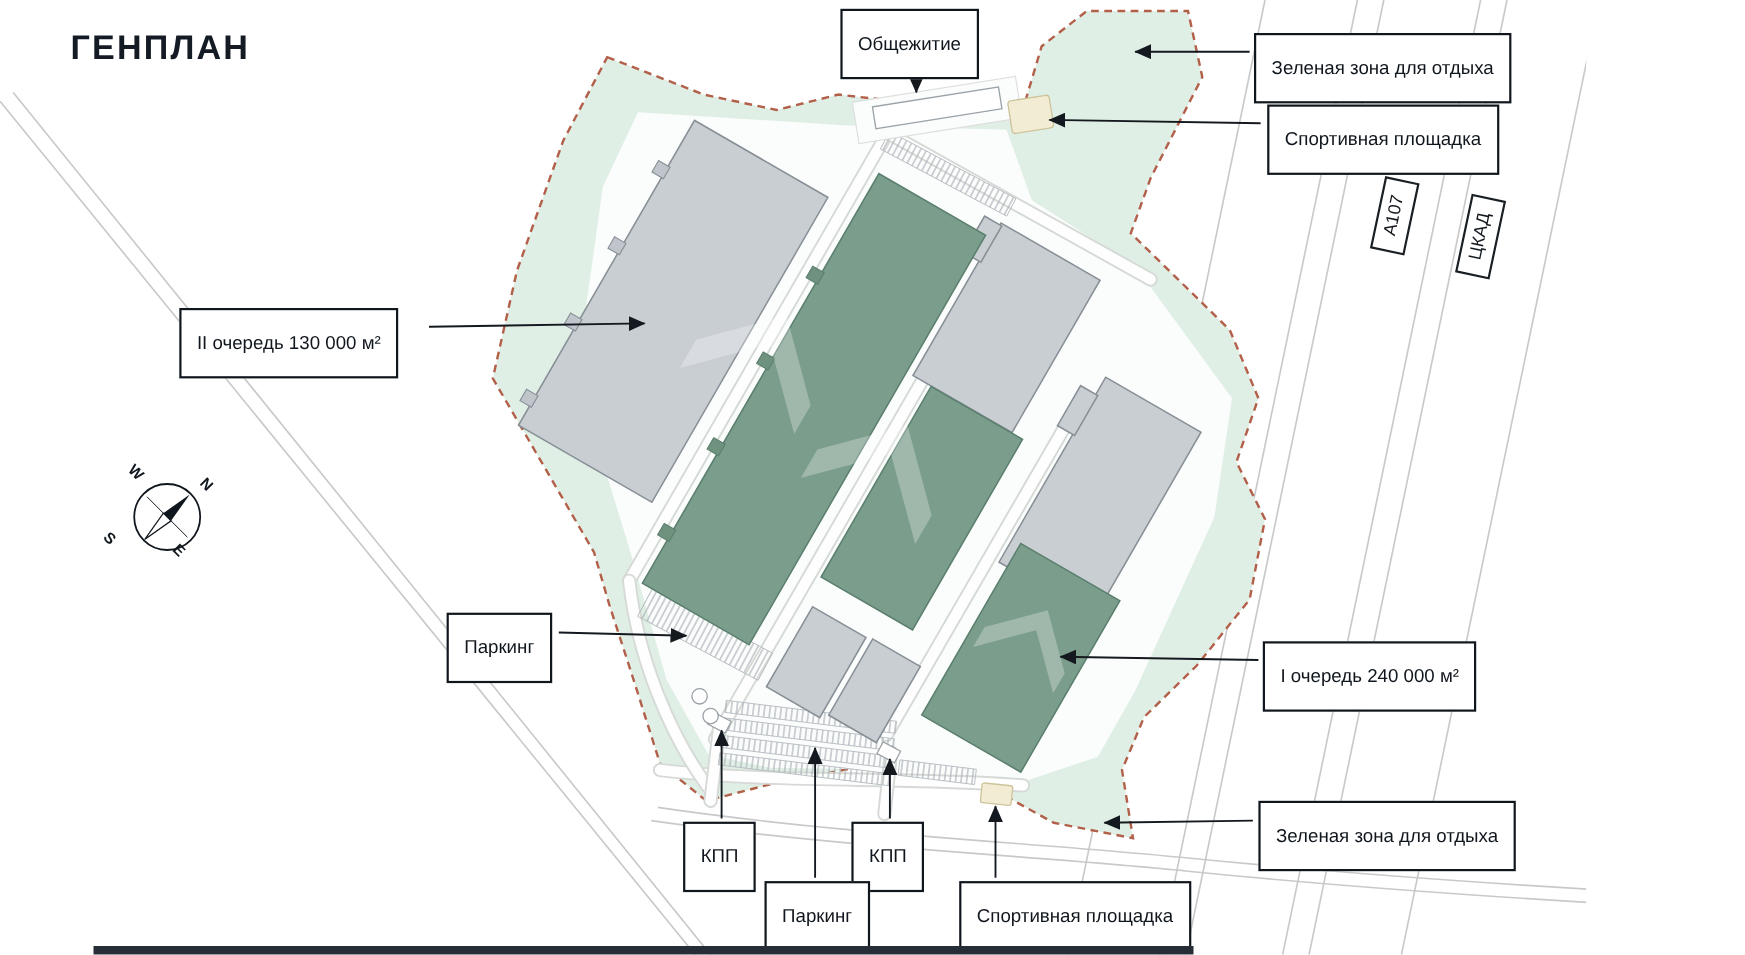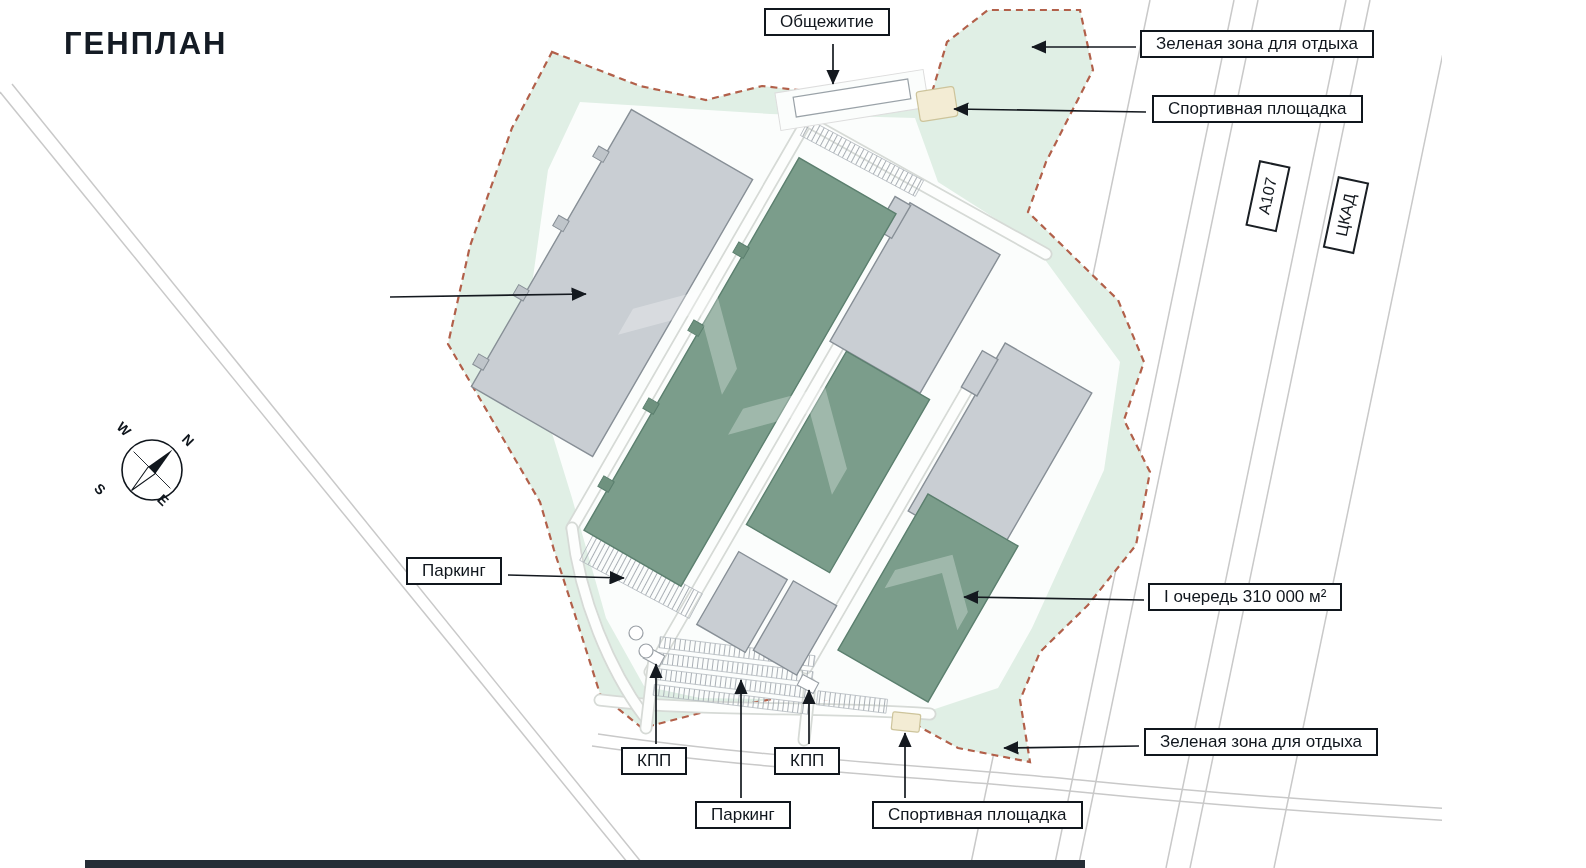--- a/index.html
+++ b/index.html
@@ -4,21 +4,21 @@
 <style>
   html,body{margin:0;padding:0;background:#ffffff;}
   .stage{position:relative;width:1442px;height:868px;background:#ffffff;overflow:hidden;
          font-family:"Liberation Sans",sans-serif;color:#10161d;}
   .stage svg{position:absolute;left:0;top:0;}
 
   .page-title{position:absolute;left:64px;top:26px;font-size:31px;font-weight:700;
               letter-spacing:2px;color:#141b24;}
 
   .callout{position:absolute;background:#ffffff;border:2px solid #10161d;
-           padding:2px 14px;font-size:17px;line-height:1.2;color:#10161d;white-space:nowrap;}
+           padding:20px 14px;font-size:17px;line-height:1.2;color:#10161d;white-space:nowrap;}
 
   .roadsign{position:absolute;background:#ffffff;border:2px solid #1a1f24;
             padding:5px 13px;font-size:16px;color:#14191f;white-space:nowrap;
             transform:translate(-50%,-50%) rotate(-78deg);}
 
   .compass-letter{position:absolute;font-size:14px;font-weight:700;color:#10161d;
                   transform:translate(-50%,-50%) rotate(45deg);}
 
   .bottom-bar{position:absolute;left:85px;top:860px;width:1000px;height:8px;background:#262d36;}
 
@@ -211,22 +211,23 @@
       <line class="arrow-line" marker-end="url(#arrowhead)" x1="905" y1="798" x2="905" y2="733"></line>
       <line class="arrow-line" marker-end="url(#arrowhead)" x1="1139" y1="746" x2="1004" y2="748"></line>
     </g>
   </svg>
 
   <div class="page-title">ГЕНПЛАН</div>
 
   <div class="callout" style="left:764px;top:8px;">Общежитие</div>
   <div class="callout" style="left:1140px;top:30px;">Зеленая зона для отдыха</div>
   <div class="callout" style="left:1152px;top:95px;">Спортивная площадка</div>
+  <div class="callout" style="left:163px;top:280px;">II очередь 130 000 м²</div>
   <div class="callout" style="left:406px;top:557px;">Паркинг</div>
-  <div class="callout" style="left:1148px;top:583px;">I очередь 310 000 м²</div>
+  <div class="callout" style="left:1148px;top:583px;">I очередь 240 000 м²</div>
   <div class="callout" style="left:621px;top:747px;">КПП</div>
   <div class="callout" style="left:774px;top:747px;">КПП</div>
   <div class="callout" style="left:695px;top:801px;">Паркинг</div>
   <div class="callout" style="left:872px;top:801px;">Спортивная площадка</div>
   <div class="callout" style="left:1144px;top:728px;">Зеленая зона для отдыха</div>
 
   <div class="roadsign" style="left:1268px;top:196px;">А107</div>
   <div class="roadsign" style="left:1346px;top:215px;">ЦКАД</div>
 
   <div class="compass-letter" style="left:188px;top:440px;">N</div>

